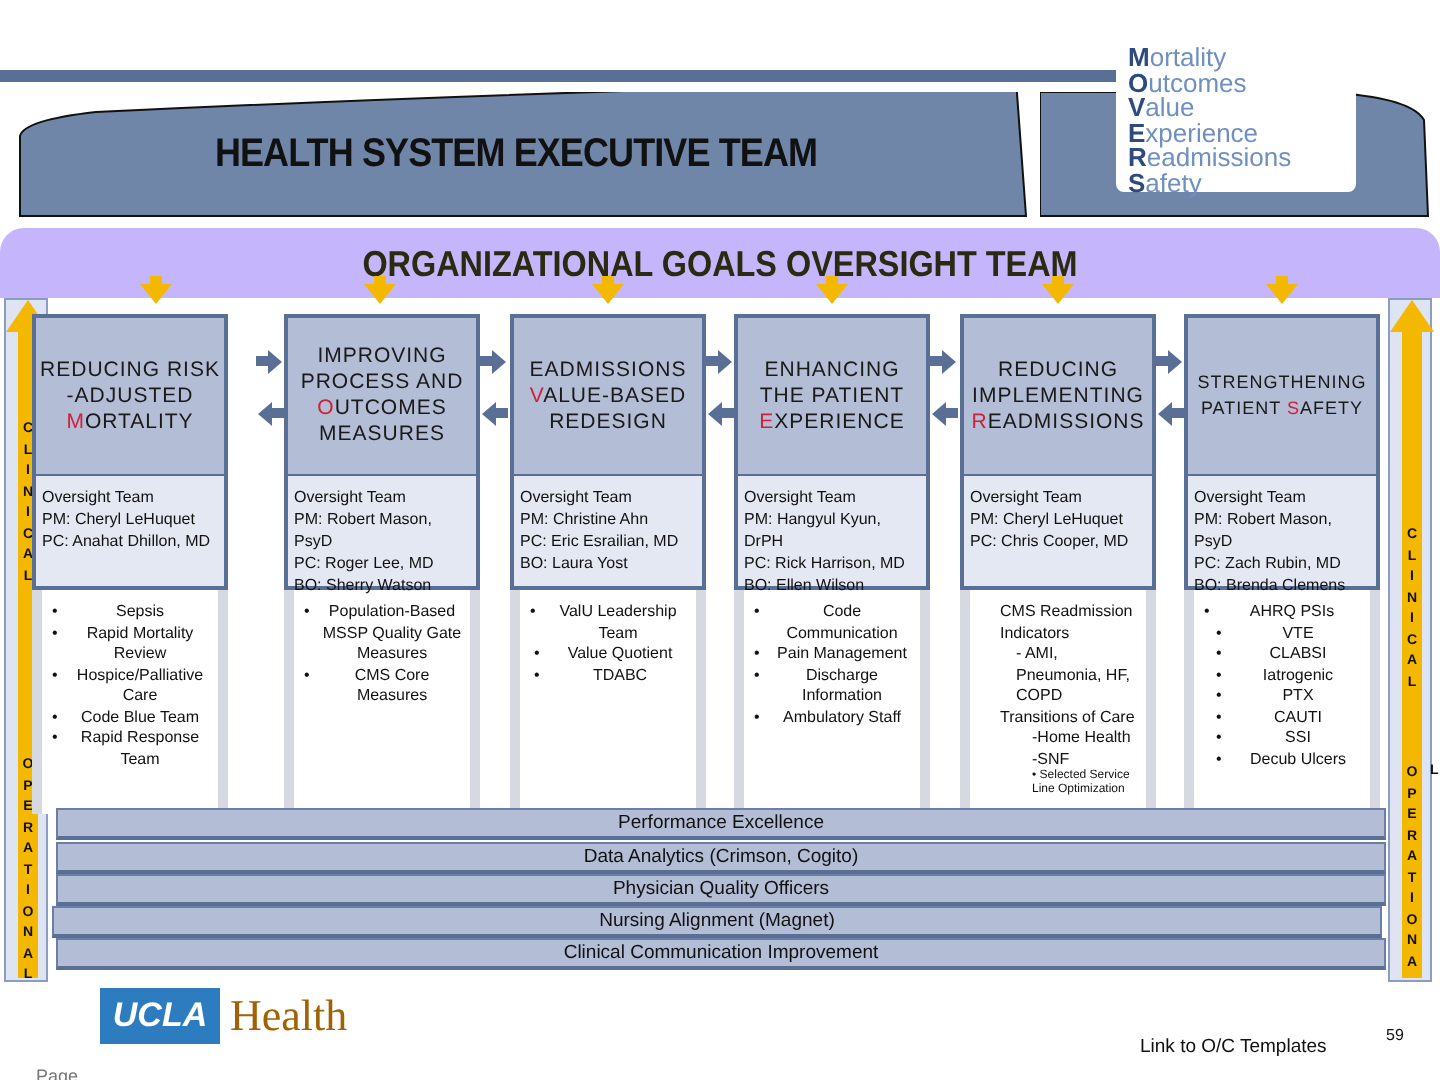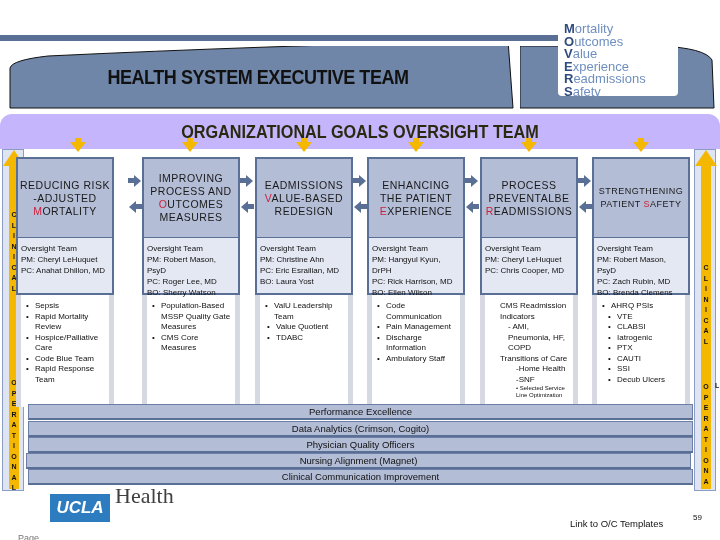--- a/index.html
+++ b/index.html
@@ -25,38 +25,38 @@
 
   .down-arrow { position: absolute; top: 142px; width: 0; height: 0; border-left: 8px solid transparent; border-right: 8px solid transparent; border-top: 10px solid #f5b800; }
   .down-arrow-stem { position: absolute; top: 138px; width: 6px; height: 6px; background: #f5b800; }
 
   .col { position: absolute; top: 157px; width: 98px; }
   .goal { height: 80px; background: #b3bdd6; border: 2px solid #5a6f95; border-bottom: none; display: flex; align-items: center; justify-content: center; text-align: center; font-size: 10.5px; line-height: 13px; letter-spacing: 0.5px; padding: 2px; color: #1a1a1a; }
   .goal .hl { color: #d0203a; }
   .oversight { height: 58px; background: #e4e8f3; border: 2px solid #5a6f95; border-top: 1px solid #5a6f95; padding: 5px 3px; font-size: 8px; line-height: 11px; color: #111; }
   .items { height: 112px; background: #fff; border-left: 5px solid #d6d9e2; border-right: 5px solid #d6d9e2; padding: 6px 4px; font-size: 8px; line-height: 10.5px; color: #111; }
   .items ul { list-style: none; }
-  .items li { position: relative; padding-left: 10px; }
+  .items li { position: relative; padding-left: 10px; text-align: center; }
   .items li::before { content: "•"; position: absolute; left: 1px; top: 0; }
   .items ul ul li::before { content: "•"; }
   .items ul ul { margin-left: 2px; }
   .items .p { padding-left: 0; }
   .items .p::before { content: ""; }
   .items .tiny { font-size: 6px; line-height: 7px; }
 
   .h-arrow { position: absolute; width: 0; height: 0; }
   .arr-r { border-top: 6px solid transparent; border-bottom: 6px solid transparent; border-left: 7px solid #5a6f95; }
   .arr-l { border-top: 6px solid transparent; border-bottom: 6px solid transparent; border-right: 7px solid #5a6f95; }
   .arr-stem { position: absolute; height: 5px; background: #5a6f95; }
 
   .band { position: absolute; left: 28px; width: 665px; height: 16px; background: #b3bdd6; border: 1px solid #6c7ea6; border-bottom: 2px solid #5a6f95; text-align: center; font-size: 9.5px; line-height: 14px; color: #111; }
 
   .footer-page { position: absolute; left: 18px; top: 533px; font-size: 9px; line-height: 11px; color: #777; text-align: left; width: 20px; }
   .ucla-logo { position: absolute; left: 50px; top: 494px; width: 60px; height: 28px; background: #2e7cc0; color: #fff; font-weight: bold; font-size: 17px; text-align: center; line-height: 28px; font-style: italic; }
-  .health { position: absolute; left: 115px; top: 482px; font-family: "Liberation Serif", serif; font-size: 22px; color: #404040; line-height: 28px; }
+  .health { position: absolute; left: 115px; top: 494px; font-family: "Liberation Serif", serif; font-size: 22px; color: #a16207; line-height: 28px; }
   .link-oc { position: absolute; left: 570px; top: 518px; font-size: 9.5px; color: #111; }
   .page-num { position: absolute; left: 693px; top: 513px; font-size: 8px; color: #111; }
   .stray-l { position: absolute; left: 715px; top: 382px; font-size: 7px; font-weight: bold; }
 </style>
 </head>
 <body>
 
 <div class="topline"></div>
 
 <div class="exec">
@@ -230,21 +230,21 @@
       <li>Code Communication</li>
       <li>Pain Management</li>
       <li>Discharge Information</li>
       <li>Ambulatory Staff</li>
     </ul>
   </div>
 </div>
 
 <div class="col" style="left:480px">
   <div class="goal">
-    <div><span>PROCESS PREVENTALBE </span><span class="hl">R</span><span>EADMISSIONS</span></div>
+    <div><span>REDUCING IMPLEMENTING </span><span class="hl">R</span><span>EADMISSIONS</span></div>
   </div>
   <div class="oversight">
     <div>Oversight Team</div>
       <div>PM: Cheryl LeHuquet</div>
       <div>PC: Chris Cooper, MD</div>
   </div>
   <div class="items" style="padding-left:15px;">
     <div>CMS Readmission Indicators</div>
     <div style="padding-left:8px">- AMI, Pneumonia, HF, COPD</div>
     <div>Transitions of Care</div>

